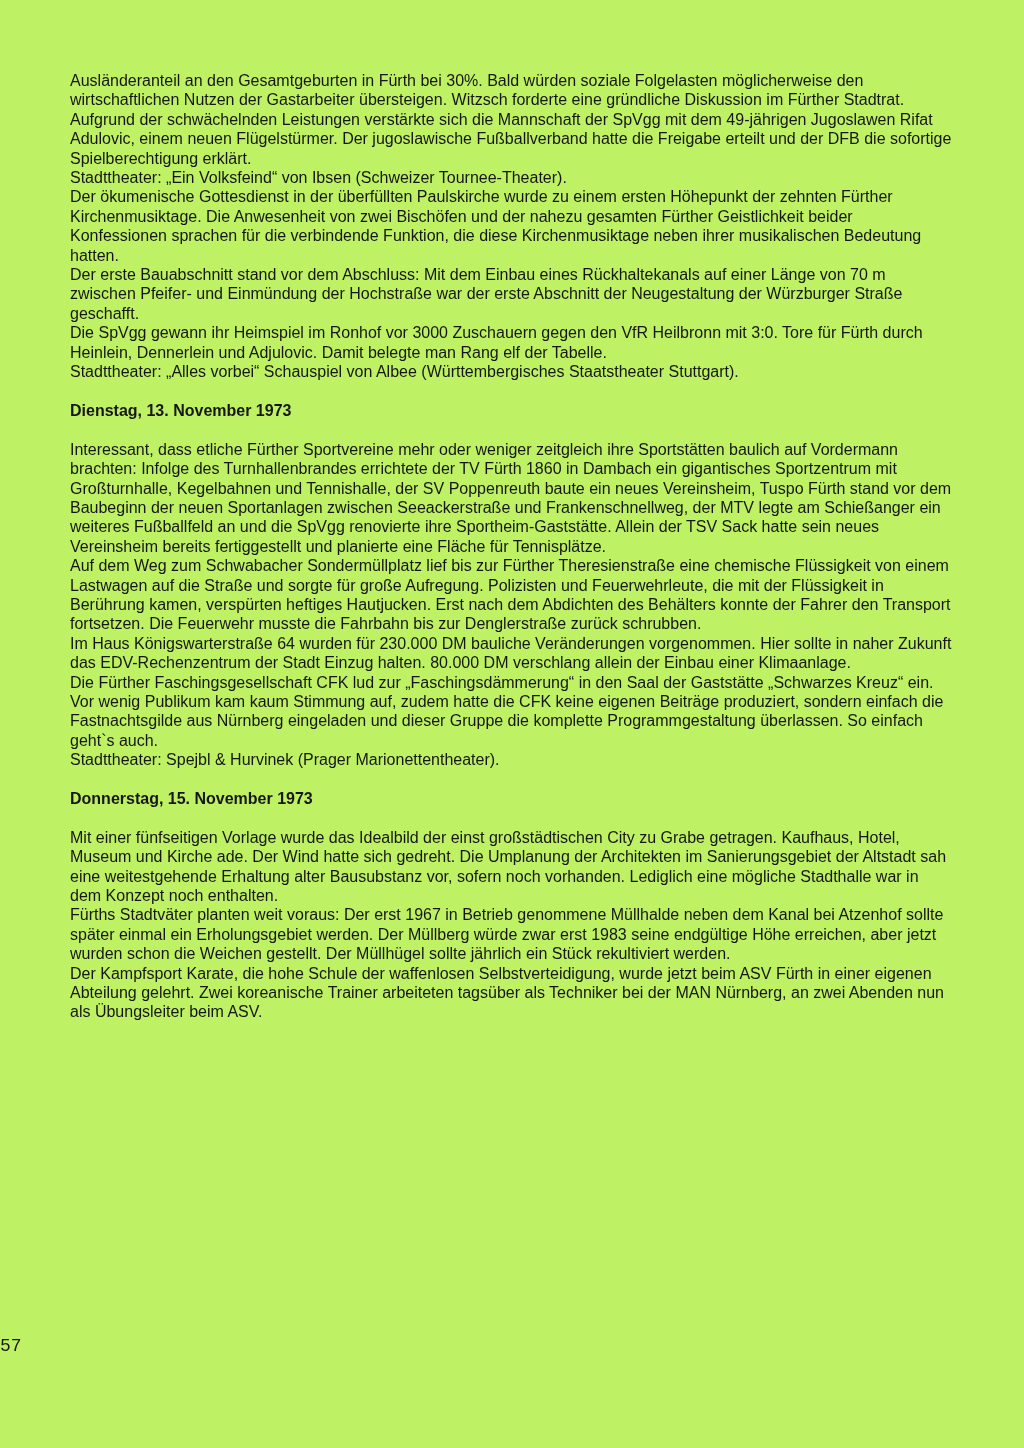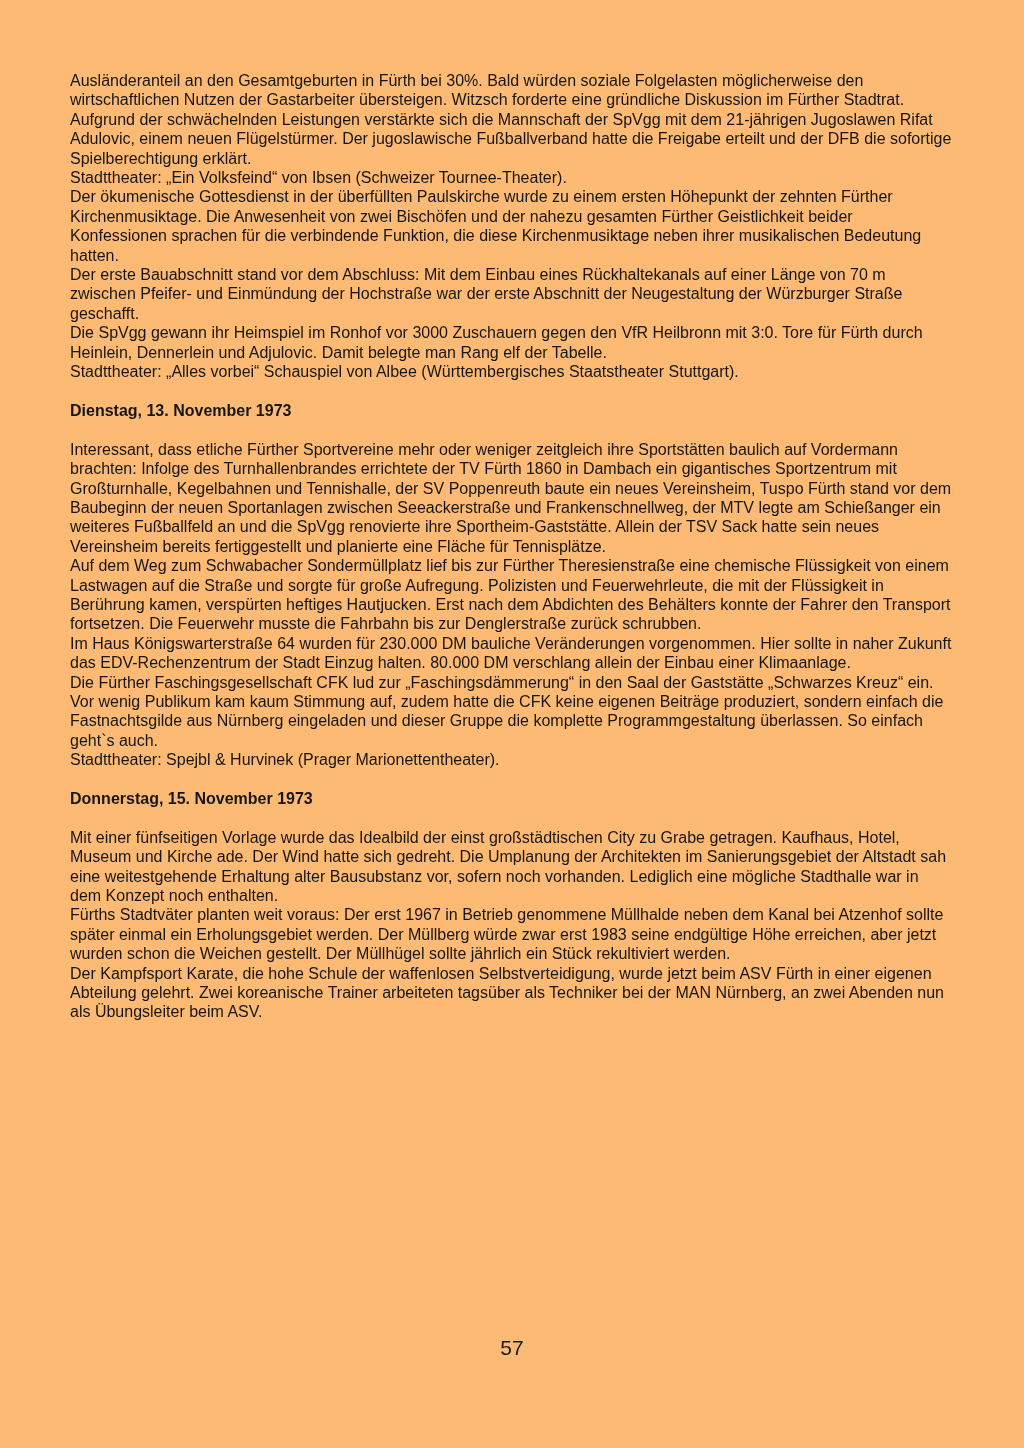--- a/index.html
+++ b/index.html
@@ -1,20 +1,20 @@
 <!DOCTYPE html>
 <html><head>
 <meta charset="utf-8">
 <style>
   html, body { margin: 0; padding: 0; background: #ffffff; }
   .page {
     position: relative;
     width: 1024px;
     height: 1448px;
-    background: #fdba74;
+    background: #bef264;
     font-family: "Liberation Sans", sans-serif;
     color: #161616;
     overflow: hidden;
   }
   .content {
     position: absolute;
     left: 70px;
     top: 71px;
     width: 884px;
     font-size: 16px;
@@ -26,35 +26,34 @@
     font-size: 16px;
     line-height: 19.4px;
     font-weight: bold;
     margin: 19.4px 0 19.4px 0;
   }
   .page-number {
     position: absolute;
     top: 1336px;
     left: 0;
     width: 100%;
-    text-align: center;
-    font-family: Liberation Sans, sans-serif;
-    font-size: 21px;
+    font-family: Liberation Mono, monospace;
+    font-size: 18px;
     color: #1a1a1a;
   }
 </style>
 </head>
 <body>
 
 <div class="page">
   <div class="content">
 
     <section>
       <p>Ausländeranteil an den Gesamtgeburten in Fürth bei 30%. Bald würden soziale Folgelasten möglicherweise den wirtschaftlichen Nutzen der Gastarbeiter übersteigen. Witzsch forderte eine gründliche Diskussion im Fürther Stadtrat.</p>
-      <p>Aufgrund der schwächelnden Leistungen verstärkte sich die Mannschaft der SpVgg mit dem 21-jährigen Jugoslawen Rifat Adulovic, einem neuen Flügelstürmer. Der jugoslawische Fußballverband hatte die Freigabe erteilt und der DFB die sofortige Spielberechtigung erklärt.</p>
+      <p>Aufgrund der schwächelnden Leistungen verstärkte sich die Mannschaft der SpVgg mit dem 49-jährigen Jugoslawen Rifat Adulovic, einem neuen Flügelstürmer. Der jugoslawische Fußballverband hatte die Freigabe erteilt und der DFB die sofortige Spielberechtigung erklärt.</p>
       <p>Stadttheater: „Ein Volksfeind“ von Ibsen (Schweizer Tournee-Theater).</p>
     </section>
 
     <section>
       <p>Der ökumenische Gottesdienst in der überfüllten Paulskirche wurde zu einem ersten Höhepunkt der zehnten Fürther Kirchenmusiktage. Die Anwesenheit von zwei Bischöfen und der nahezu gesamten Fürther Geistlichkeit beider Konfessionen sprachen für die verbindende Funktion, die diese Kirchenmusiktage neben ihrer musikalischen Bedeutung hatten.</p>
       <p>Der erste Bauabschnitt stand vor dem Abschluss: Mit dem Einbau eines Rückhaltekanals auf einer Länge von 70 m zwischen Pfeifer- und Einmündung der Hochstraße war der erste Abschnitt der Neugestaltung der Würzburger Straße geschafft.</p>
       <p>Die SpVgg gewann ihr Heimspiel im Ronhof vor 3000 Zuschauern gegen den VfR Heilbronn mit 3:0. Tore für Fürth durch Heinlein, Dennerlein und Adjulovic. Damit belegte man Rang elf der Tabelle.</p>
       <p>Stadttheater: „Alles vorbei“ Schauspiel von Albee (Württembergisches Staatstheater Stuttgart).</p>
     </section>
 

